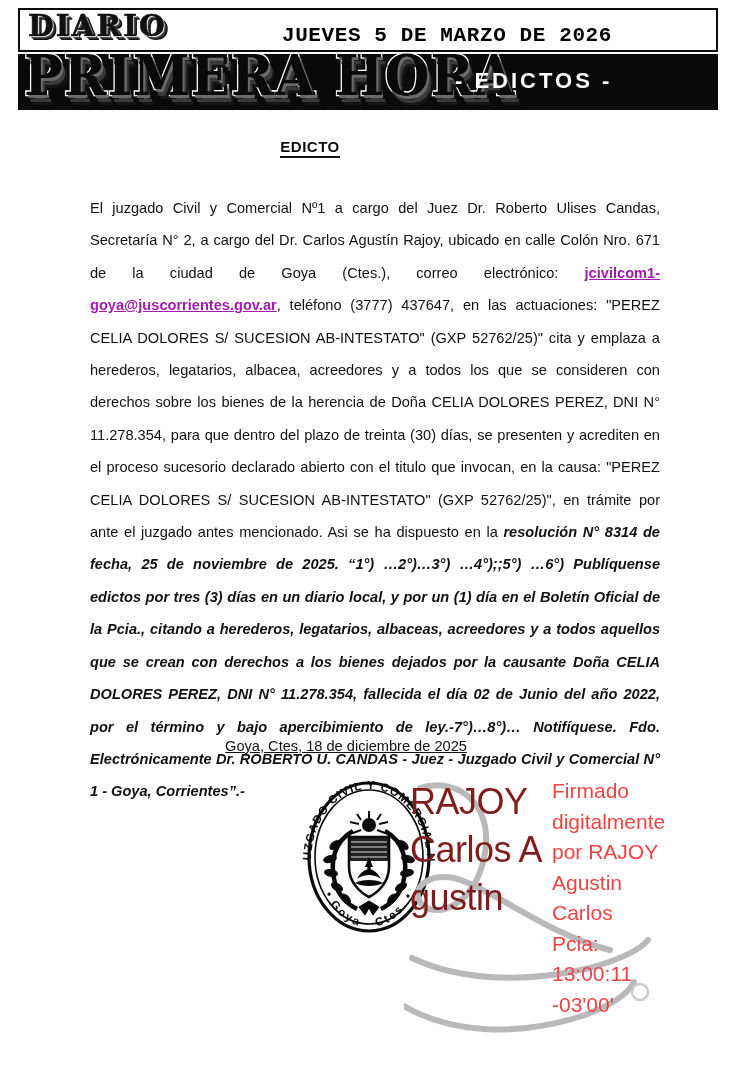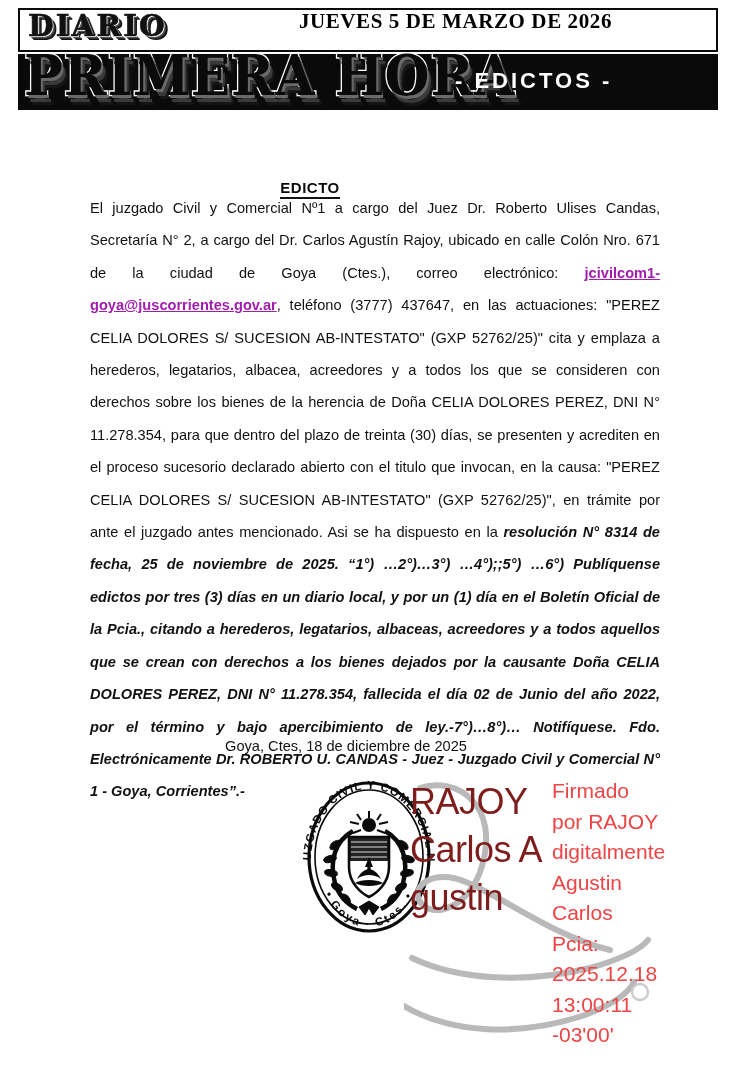--- a/index.html
+++ b/index.html
@@ -27,26 +27,26 @@
   .masthead-box {
     position: absolute;
     left: 18px; top: 8px;
     width: 700px; height: 44px;
     border: 2px solid #0c0c0c;
     box-sizing: border-box;
     background: #ffffff;
   }
   .masthead-date {
     position: absolute;
-    right: 12px; top: 9px;
+    right: 12px; top: 24px;
     font-size: 21px;
     font-weight: bold;
     letter-spacing: 0.6px;
     color: #000000;
-    font-family: Liberation Serif, serif;
+    font-family: Liberation Mono, monospace;
     white-space: nowrap;
   }
   .black-band {
     position: absolute;
     left: 18px; top: 54px;
     width: 700px; height: 56px;
     background: #0a0a0a;
   }
   .edictos {
     position: absolute;
@@ -100,21 +100,20 @@
 
   
   .doc-title {
     position: absolute;
     left: 0; top: 138px;
     width: 620px;
     text-align: center;
     font-size: 15px;
     font-weight: bold;
     letter-spacing: 0.5px;
-    margin-top: 41px;
   }
   .doc-title span {
     border-bottom: 2px solid #111;
     padding-bottom: 1px;
   }
 
   .body-text {
     position: absolute;
     left: 90px; top: 192px;
     width: 570px;
@@ -134,20 +133,21 @@
 
   .signoff-date {
     position: absolute;
     left: 0; top: 738px;
     width: 716px;
     text-align: center;
     padding-right: 24px;
     box-sizing: border-box;
     font-size: 14.6px;
     color: #111111;
+    text-decoration: underline;
   }
 
   
   .stamp {
     position: absolute;
     left: 295px; top: 775px;
     width: 148px; height: 165px;
   }
   .stamp svg { display: block; width: 148px; height: 165px; }
 
@@ -280,21 +280,20 @@
     <g fill="none" stroke="#cccccc" stroke-width="2.4">
       <circle cx="236" cy="222" r="8"></circle>
     </g>
   </svg>
 </div>
 
 <div class="sig-name">RAJOY Carlos Agustin</div>
 
 <div class="sig-detail">
     <div>Firmado</div>
+    <div>digitalmente</div>
     <div>por RAJOY</div>
-    <div>digitalmente</div>
     <div>Agustin</div>
     <div>Carlos</div>
     <div>Pcia:</div>
-    <div>2025.12.18</div>
     <div>13:00:11</div>
     <div>-03'00'</div>
   </div>
 
 </body></html>

